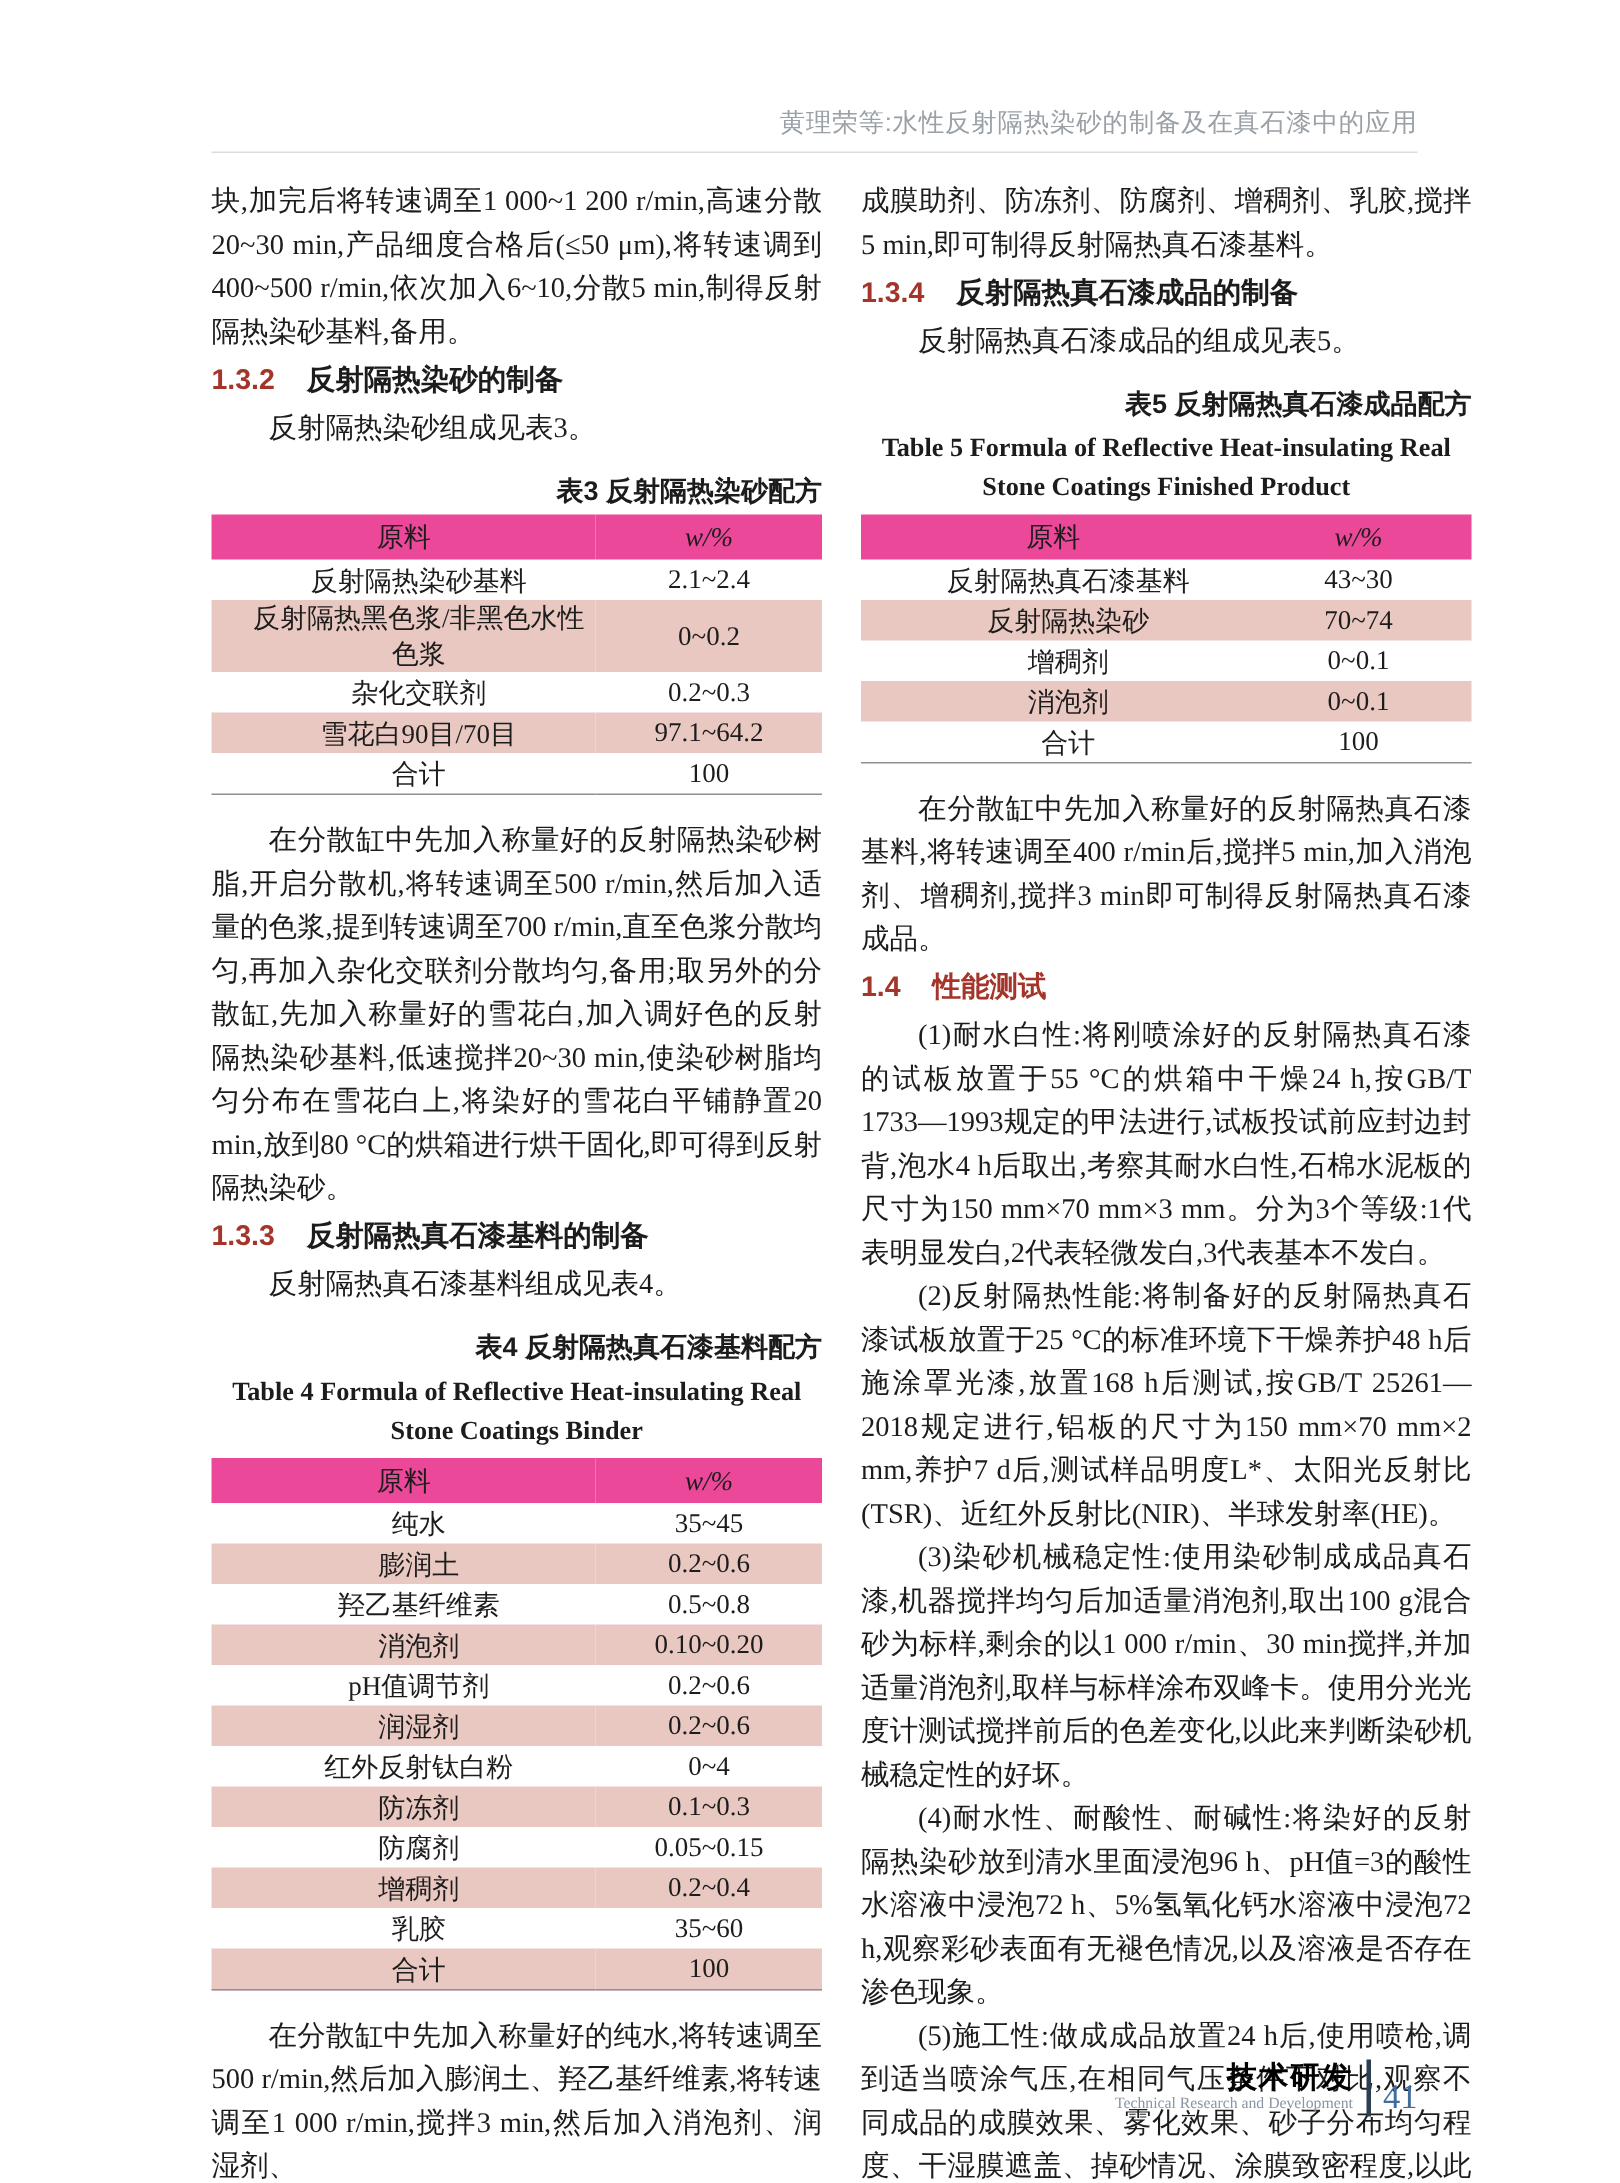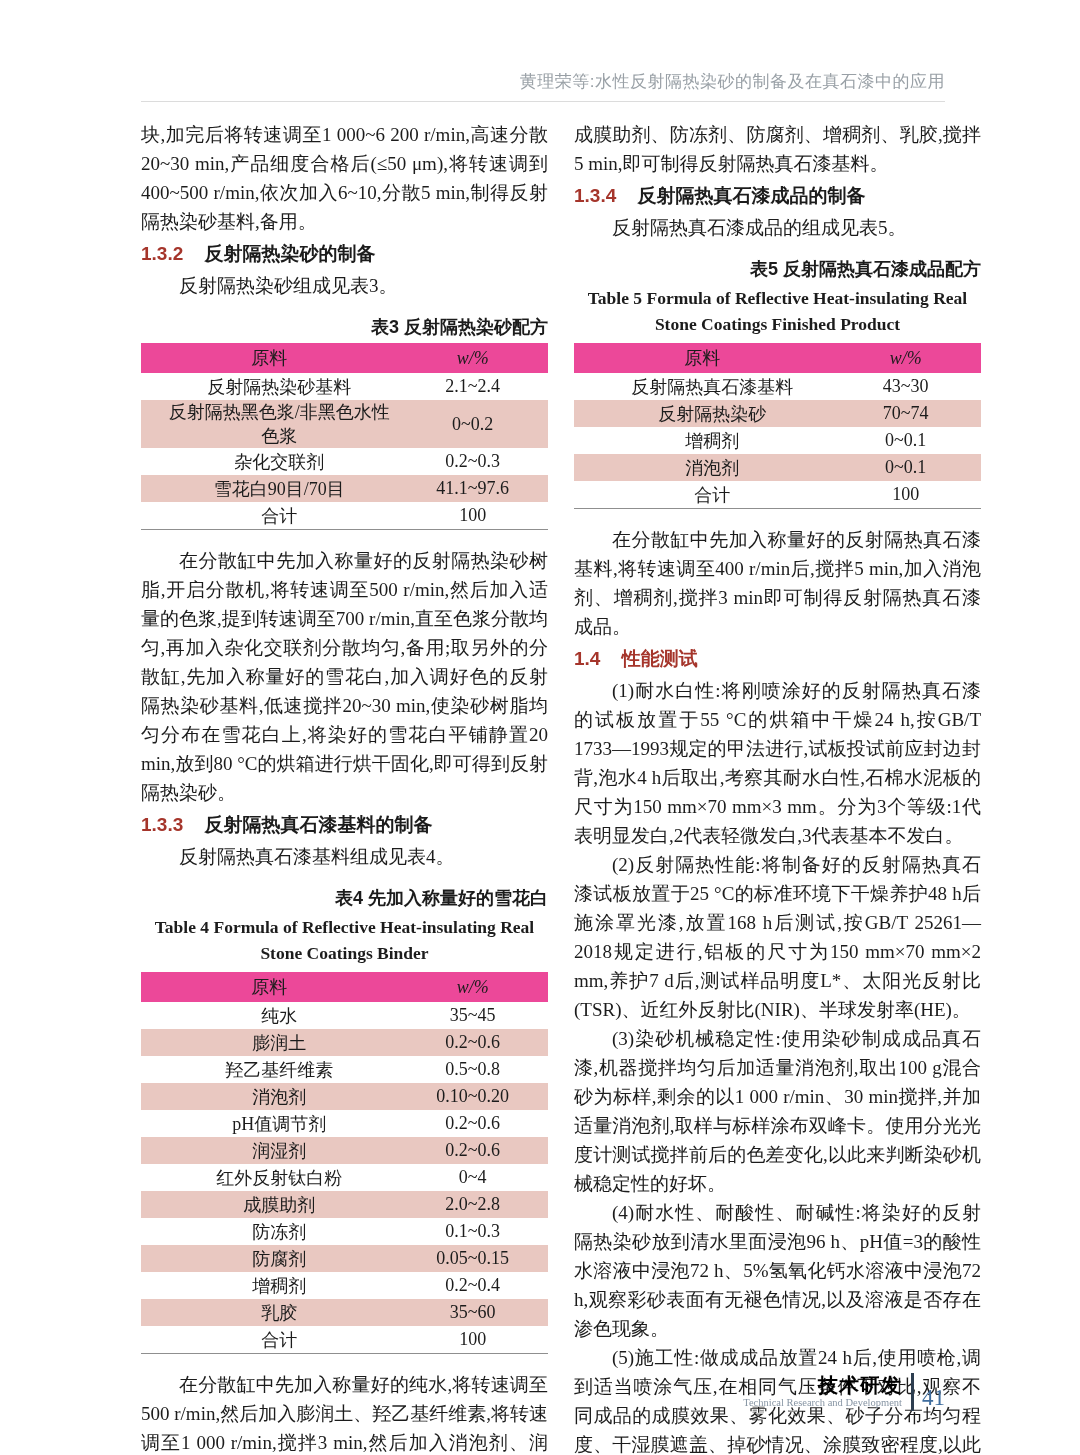--- a/index.html
+++ b/index.html
@@ -104,21 +104,21 @@
 <div class="page">
 
   <div class="running-header">
     <span>黄理荣等:水性反射隔热染砂的制备及在真石漆中的应用</span>
   </div>
   <hr class="header-rule">
 
   <div class="columns">
 
     <div class="col">
-      <p class="body no-indent">块,加完后将转速调至1 000~6 200 r/min,高速分散20~30 min,产品细度合格后(≤50 μm),将转速调到400~500 r/min,依次加入6~10,分散5 min,制得反射隔热染砂基料,备用。</p>
+      <p class="body no-indent">块,加完后将转速调至1 000~1 200 r/min,高速分散20~30 min,产品细度合格后(≤50 μm),将转速调到400~500 r/min,依次加入6~10,分散5 min,制得反射隔热染砂基料,备用。</p>
 
       <h3 class="sec">
         <span class="sec-num">1.3.2</span>
         <span class="sec-title">反射隔热染砂的制备</span>
       </h3>
       <p class="body">反射隔热染砂组成见表3。</p>
 
       <div class="tablewrap">
         <div class="cap-zh">表3  反射隔热染砂配方</div>
         <table class="data">
@@ -136,40 +136,40 @@
               <tr>
                 <td>反射隔热黑色浆/非黑色水性色浆</td>
                 <td>0~0.2</td>
               </tr>
               <tr>
                 <td>杂化交联剂</td>
                 <td>0.2~0.3</td>
               </tr>
               <tr>
                 <td>雪花白90目/70目</td>
-                <td>41.1~97.6</td>
+                <td>97.1~64.2</td>
               </tr>
               <tr>
                 <td>合计</td>
                 <td>100</td>
               </tr>
             </tbody>
           </table>
       </div>
 
       <p class="body">在分散缸中先加入称量好的反射隔热染砂树脂,开启分散机,将转速调至500 r/min,然后加入适量的色浆,提到转速调至700 r/min,直至色浆分散均匀,再加入杂化交联剂分散均匀,备用;取另外的分散缸,先加入称量好的雪花白,加入调好色的反射隔热染砂基料,低速搅拌20~30 min,使染砂树脂均匀分布在雪花白上,将染好的雪花白平铺静置20 min,放到80 °C的烘箱进行烘干固化,即可得到反射隔热染砂。</p>
 
       <h3 class="sec">
         <span class="sec-num">1.3.3</span>
         <span class="sec-title">反射隔热真石漆基料的制备</span>
       </h3>
       <p class="body">反射隔热真石漆基料组成见表4。</p>
 
       <div class="tablewrap">
-        <div class="cap-zh">表4  先加入称量好的雪花白</div>
+        <div class="cap-zh">表4  反射隔热真石漆基料配方</div>
         <div class="cap-en">Table 4  Formula of Reflective Heat-insulating Real Stone Coatings Binder</div>
         <table class="data">
             <thead>
               <tr>
                 <th>原料</th>
                 <th>w/%</th>
               </tr>
             </thead>
             <tbody>
               <tr>
@@ -192,24 +192,20 @@
                 <td>pH值调节剂</td>
                 <td>0.2~0.6</td>
               </tr>
               <tr>
                 <td>润湿剂</td>
                 <td>0.2~0.6</td>
               </tr>
               <tr>
                 <td>红外反射钛白粉</td>
                 <td>0~4</td>
-              </tr>
-              <tr>
-                <td>成膜助剂</td>
-                <td>2.0~2.8</td>
               </tr>
               <tr>
                 <td>防冻剂</td>
                 <td>0.1~0.3</td>
               </tr>
               <tr>
                 <td>防腐剂</td>
                 <td>0.05~0.15</td>
               </tr>
               <tr>

